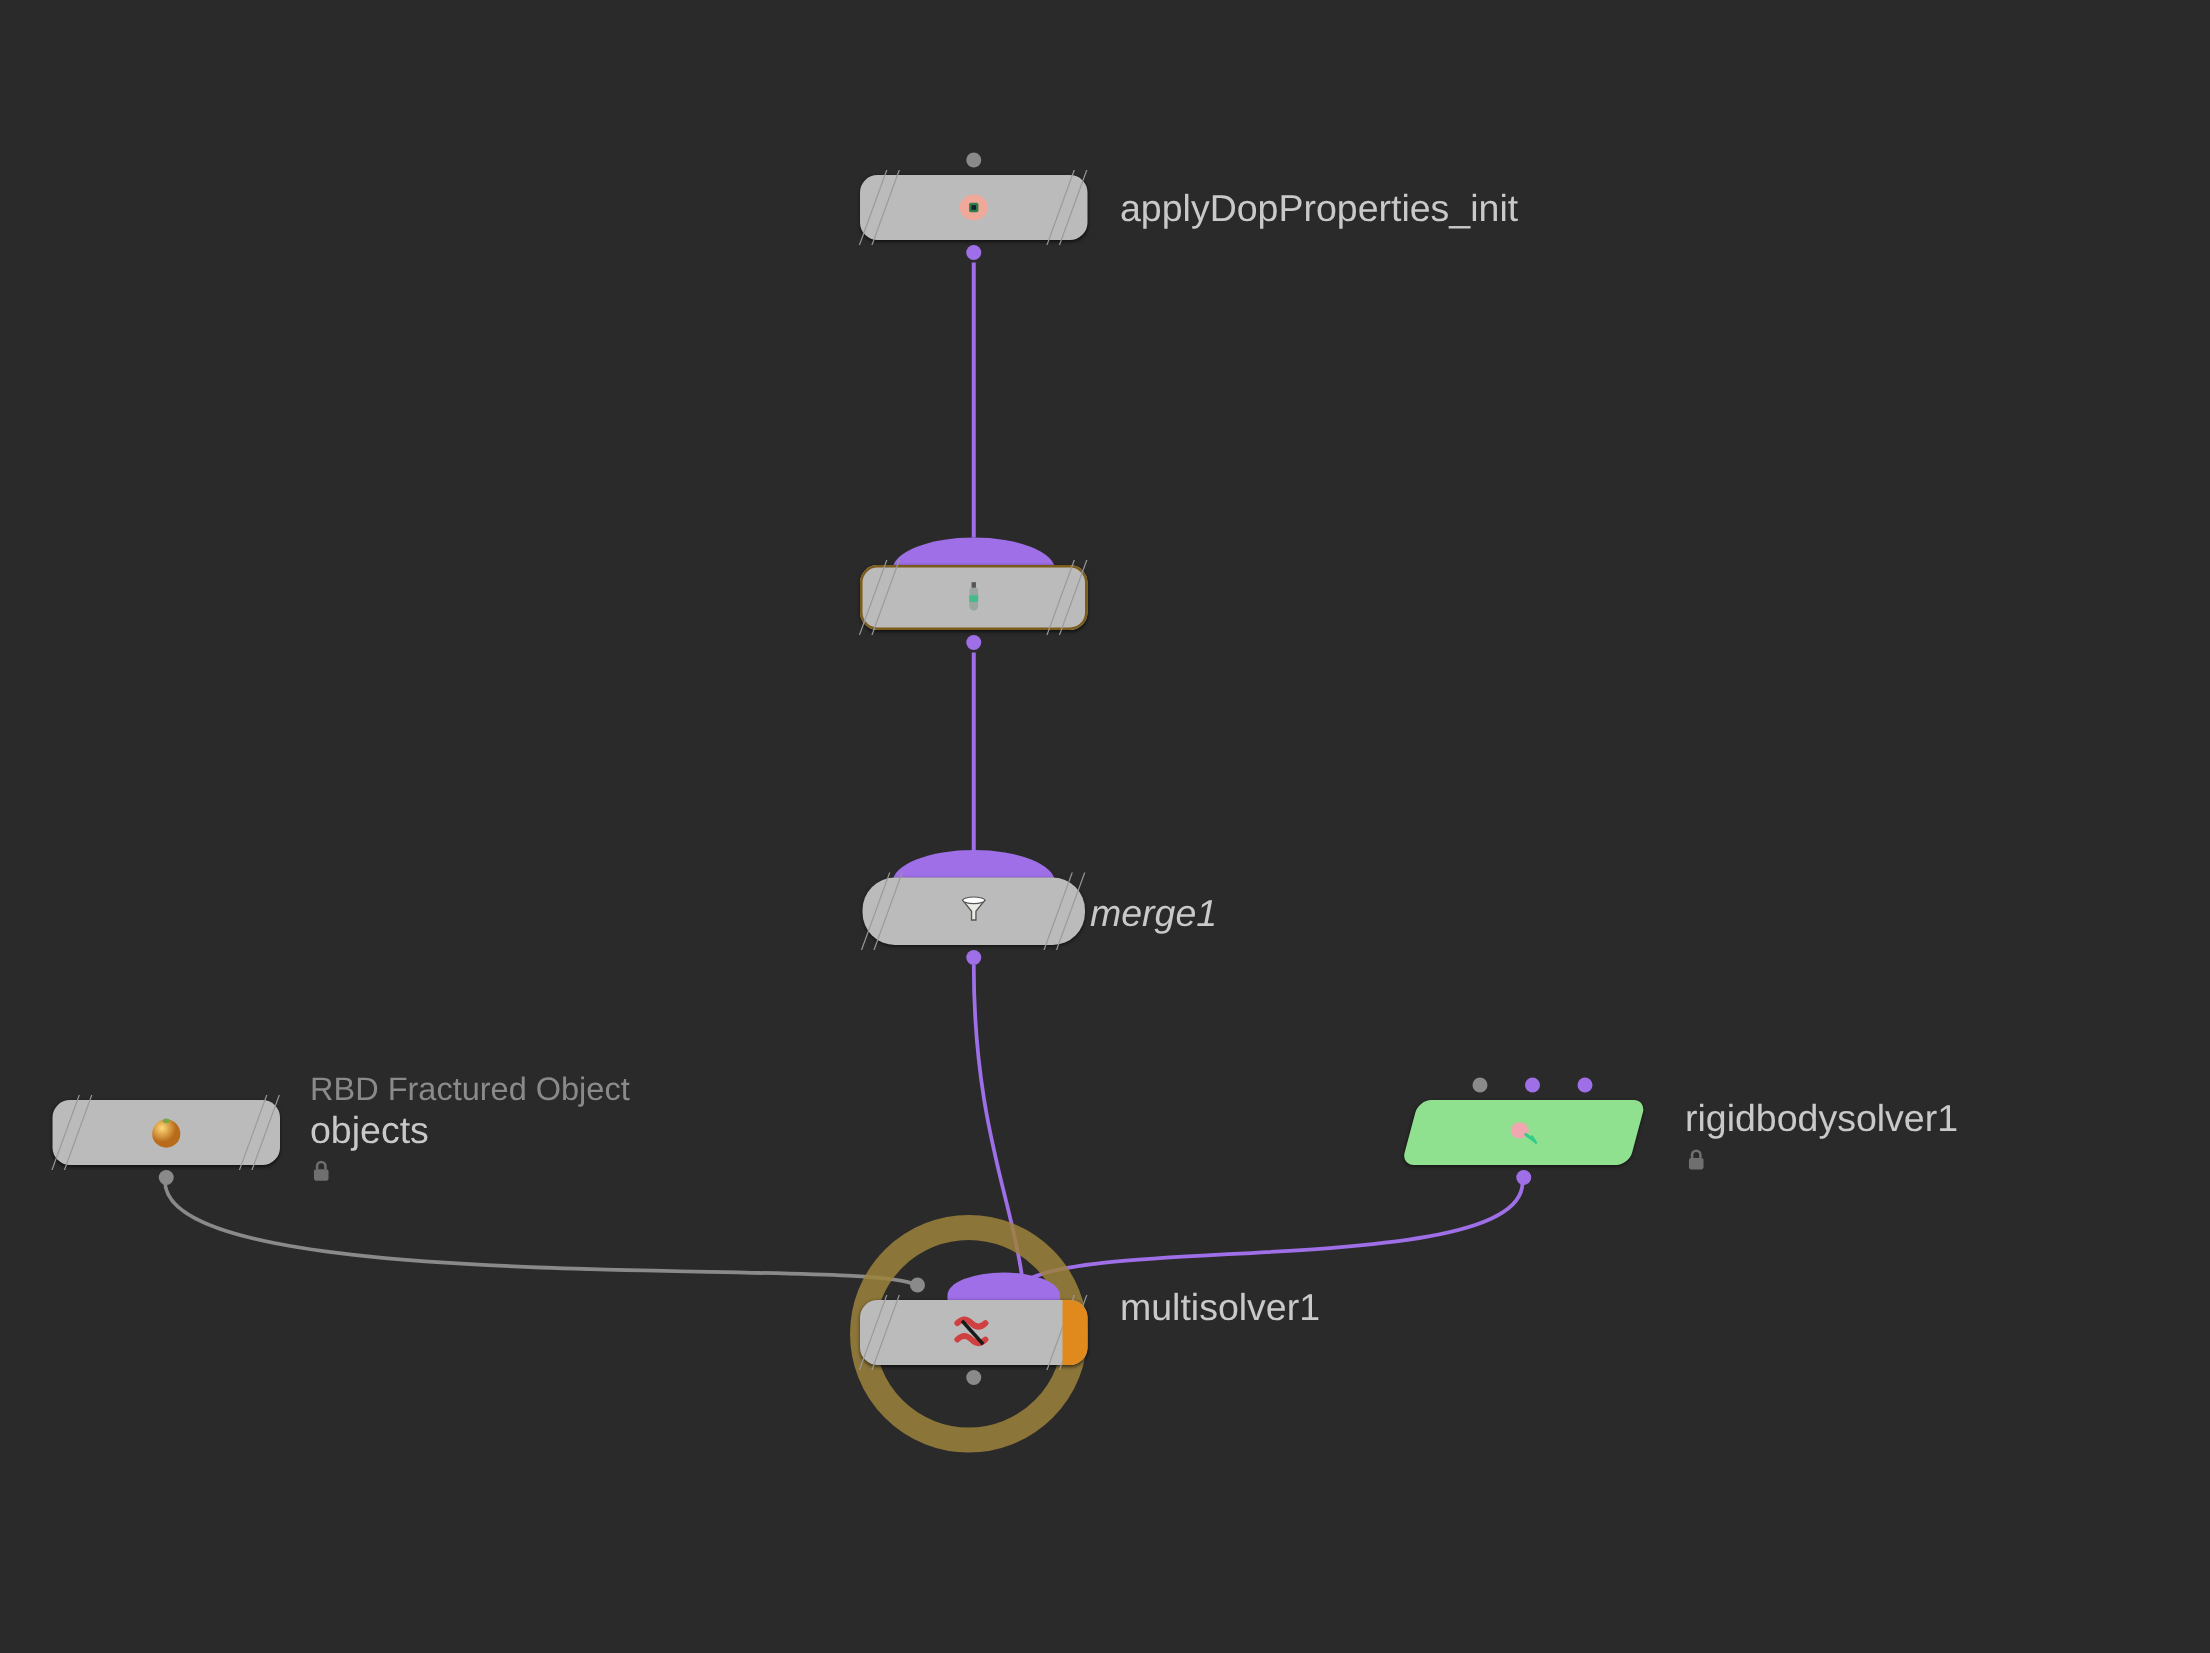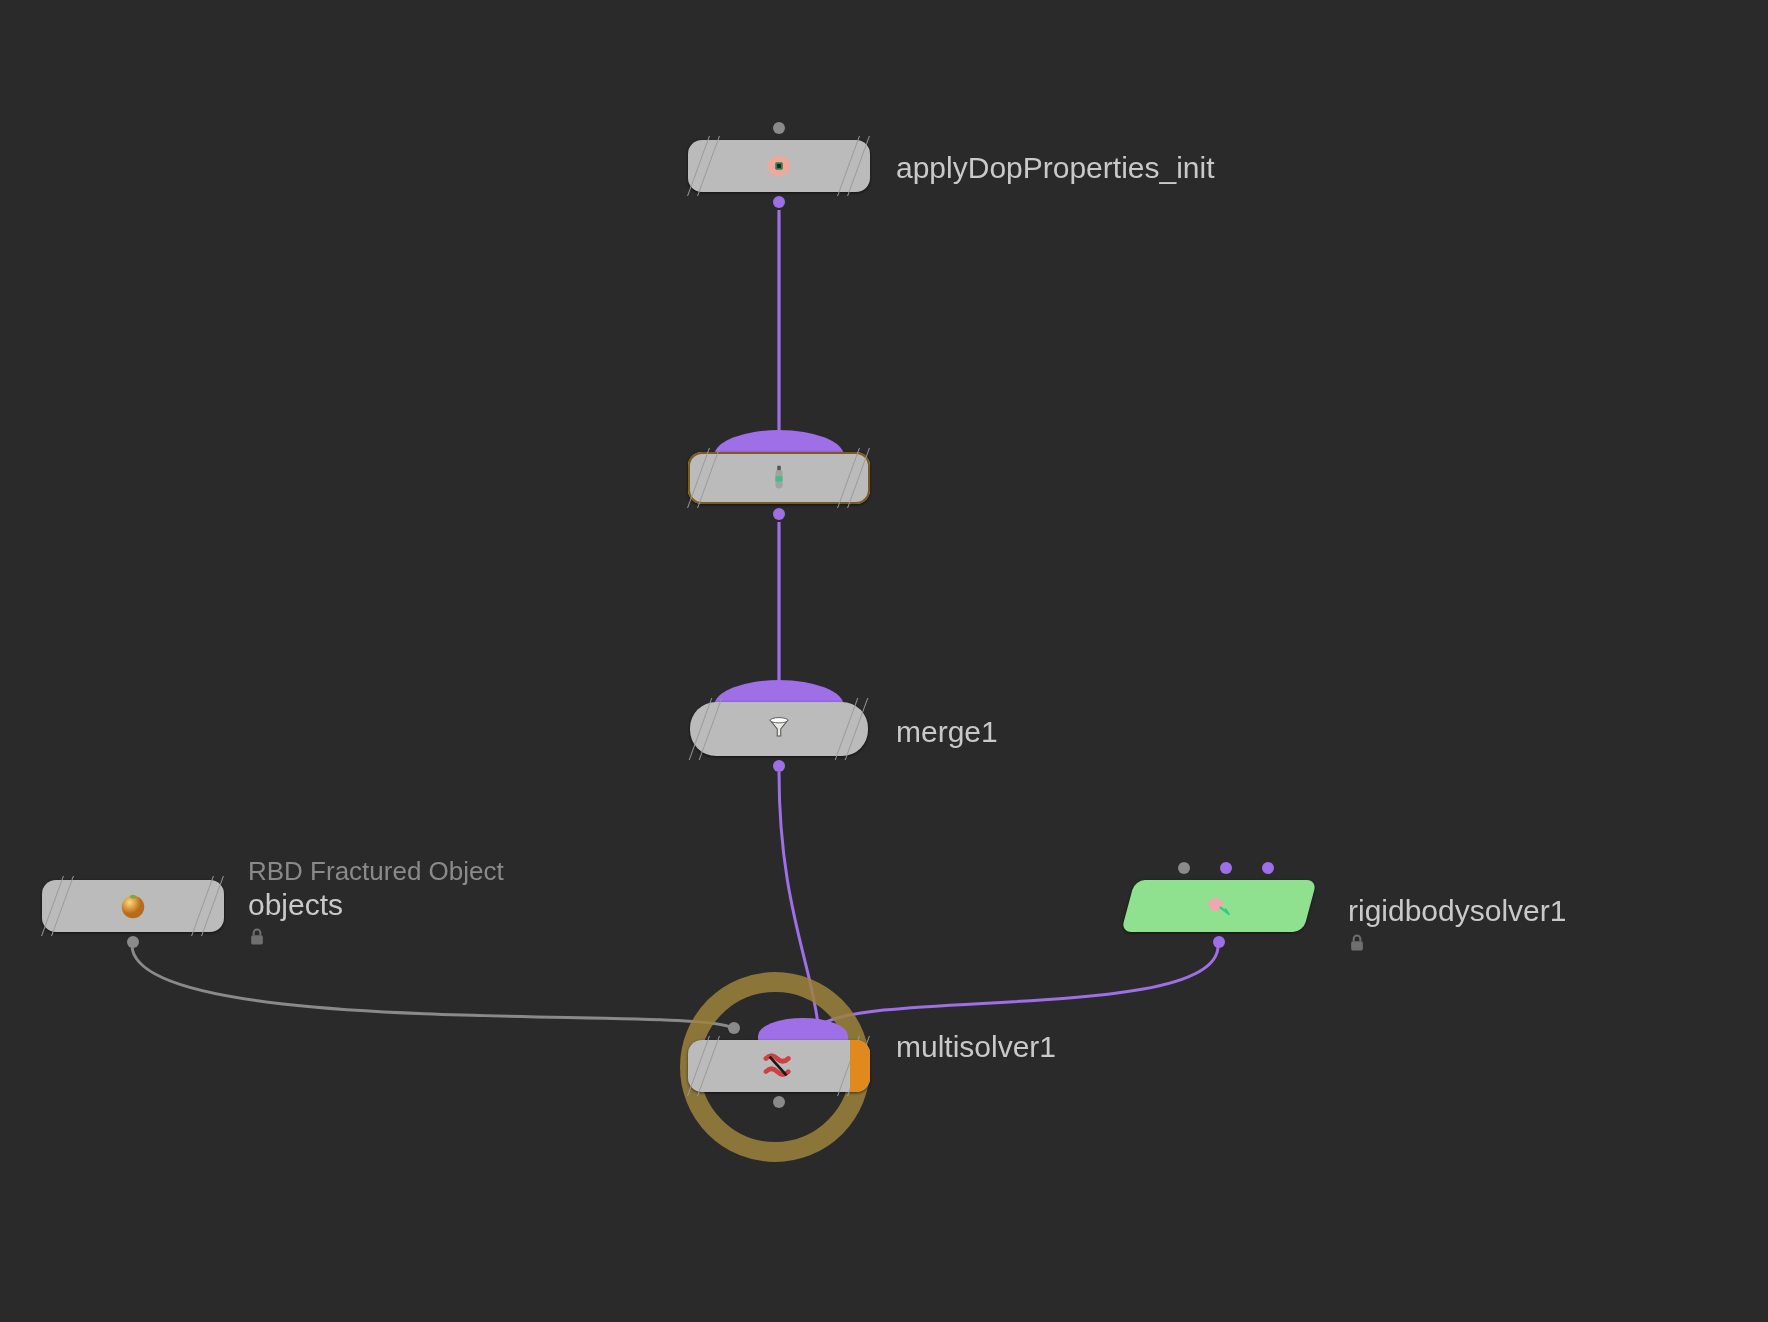--- a/index.html
+++ b/index.html
@@ -192,21 +192,21 @@
       <div class="icon">
         <svg viewBox="0 0 32 32" width="28" height="28">
           <path d="M6 6 h20 l-8 10 v8 h-4 v-8 Z" fill="#eceae4" stroke="#555" stroke-width="1.2"></path>
           <ellipse cx="16" cy="6" rx="10" ry="3" fill="#fff" stroke="#555" stroke-width="1"></ellipse>
         </svg>
       </div>
       <div class="hatch right"></div>
     </div>
     <div class="conn-dot purple" style="left:83px; top:58px;"></div>
   </div>
-  <div class="node-label" style="left:896px; top:714px;">merge1</div>
+  <div class="node-label" style="left:872px; top:714px;font-style:italic;">merge1</div>
 
   <div class="node-wrap" style="left:42px; top:880px;">
     <div class="node-body">
       <div class="hatch left"></div>
       <div class="icon">
         <svg viewBox="0 0 32 32" width="30" height="30">
           <defs>
             <radialGradient id="g1" cx="35%" cy="30%">
               <stop offset="0%" stop-color="#ffd97a"></stop>
               <stop offset="100%" stop-color="#b86b1a"></stop>
@@ -239,21 +239,21 @@
       <div class="icon">
         <svg viewBox="0 0 32 32" width="30" height="26">
           <ellipse cx="12" cy="14" rx="9" ry="8" fill="#f0a8b0"></ellipse>
           <path d="M18 18 l8 6" stroke="#3c8" stroke-width="3" stroke-linecap="round"></path>
           <path d="M24 20 l4 6" stroke="#3c8" stroke-width="2.5" stroke-linecap="round"></path>
         </svg>
       </div>
     </div>
     <div class="conn-dot purple" style="left:85px; top:56px;"></div>
   </div>
-  <div class="node-label" style="left:1348px; top:878px;margin-top:15px;">
+  <div class="node-label" style="left:1348px; top:878px;">
     <div>rigidbodysolver1</div>
     <div class="lock-icon" style="margin-top:4px;">
       <svg viewBox="0 0 20 24" width="18" height="20">
         <rect x="3" y="10" width="14" height="11" rx="2" fill="#6f6f6f"></rect>
         <path d="M6 10 v-3 a4 4 0 0 1 8 0 v3" fill="none" stroke="#6f6f6f" stroke-width="2.4"></path>
       </svg>
     </div>
   </div>
 
   <div class="ring" style="left:680px; top:972px;"></div>

